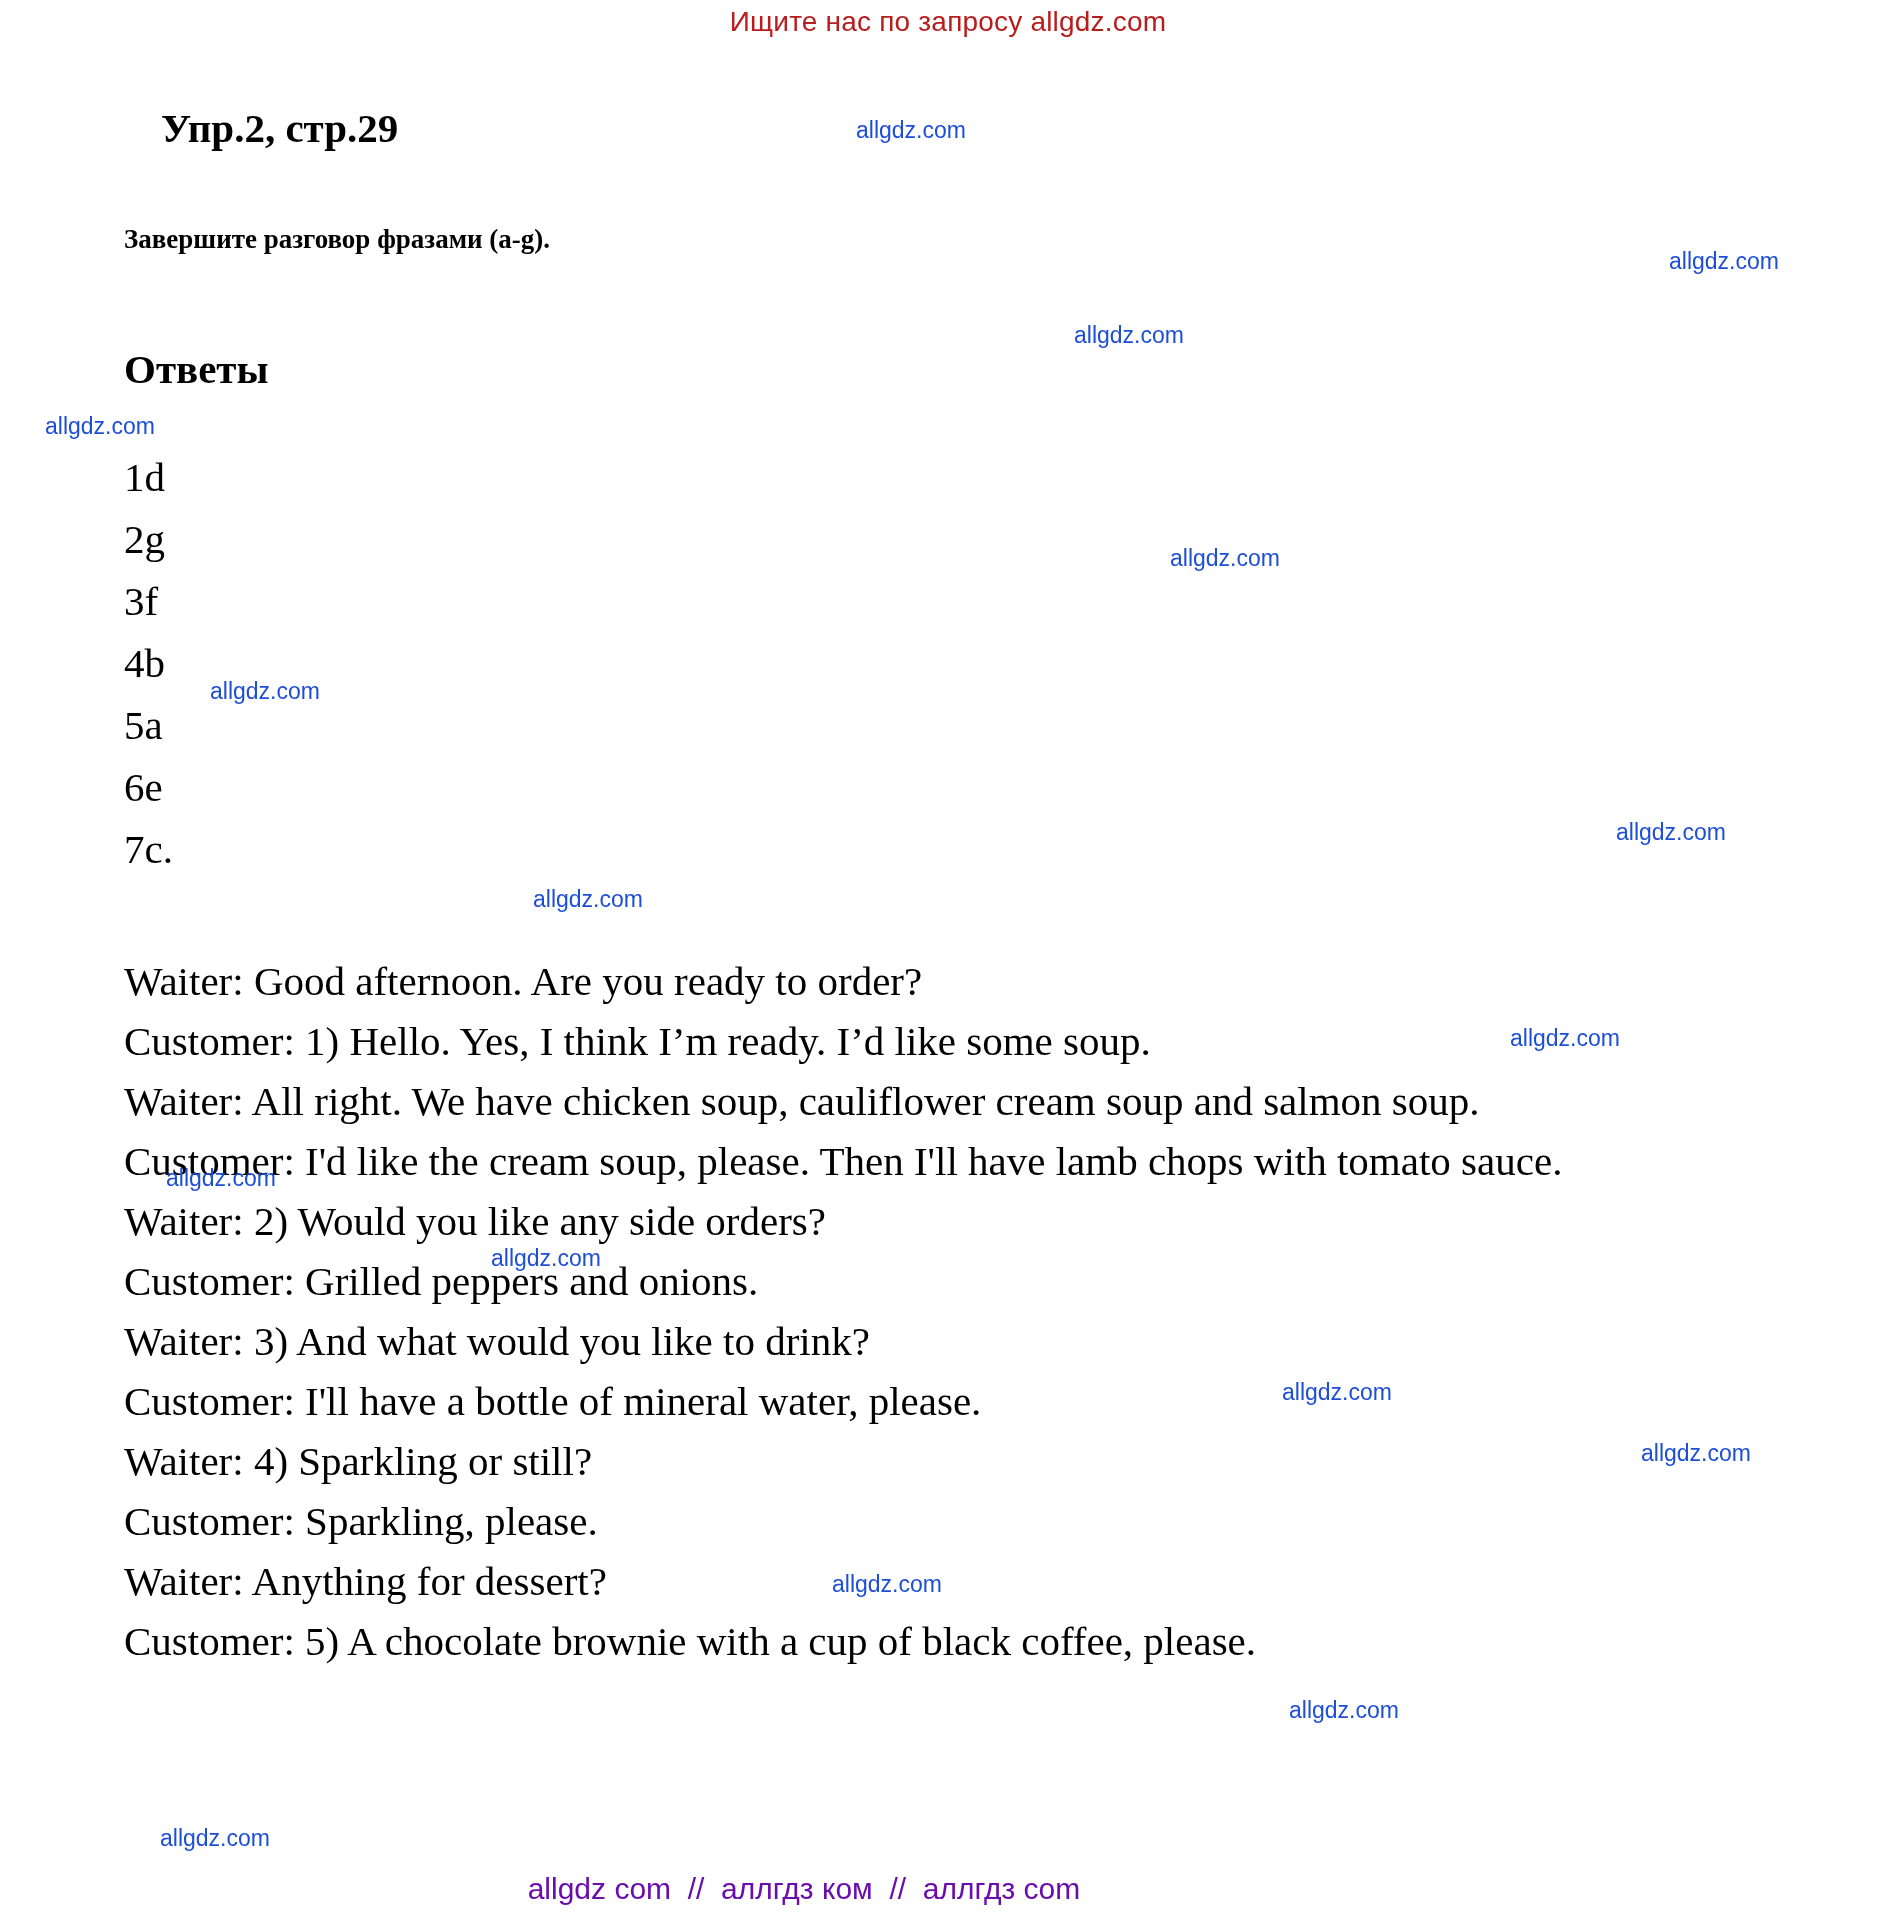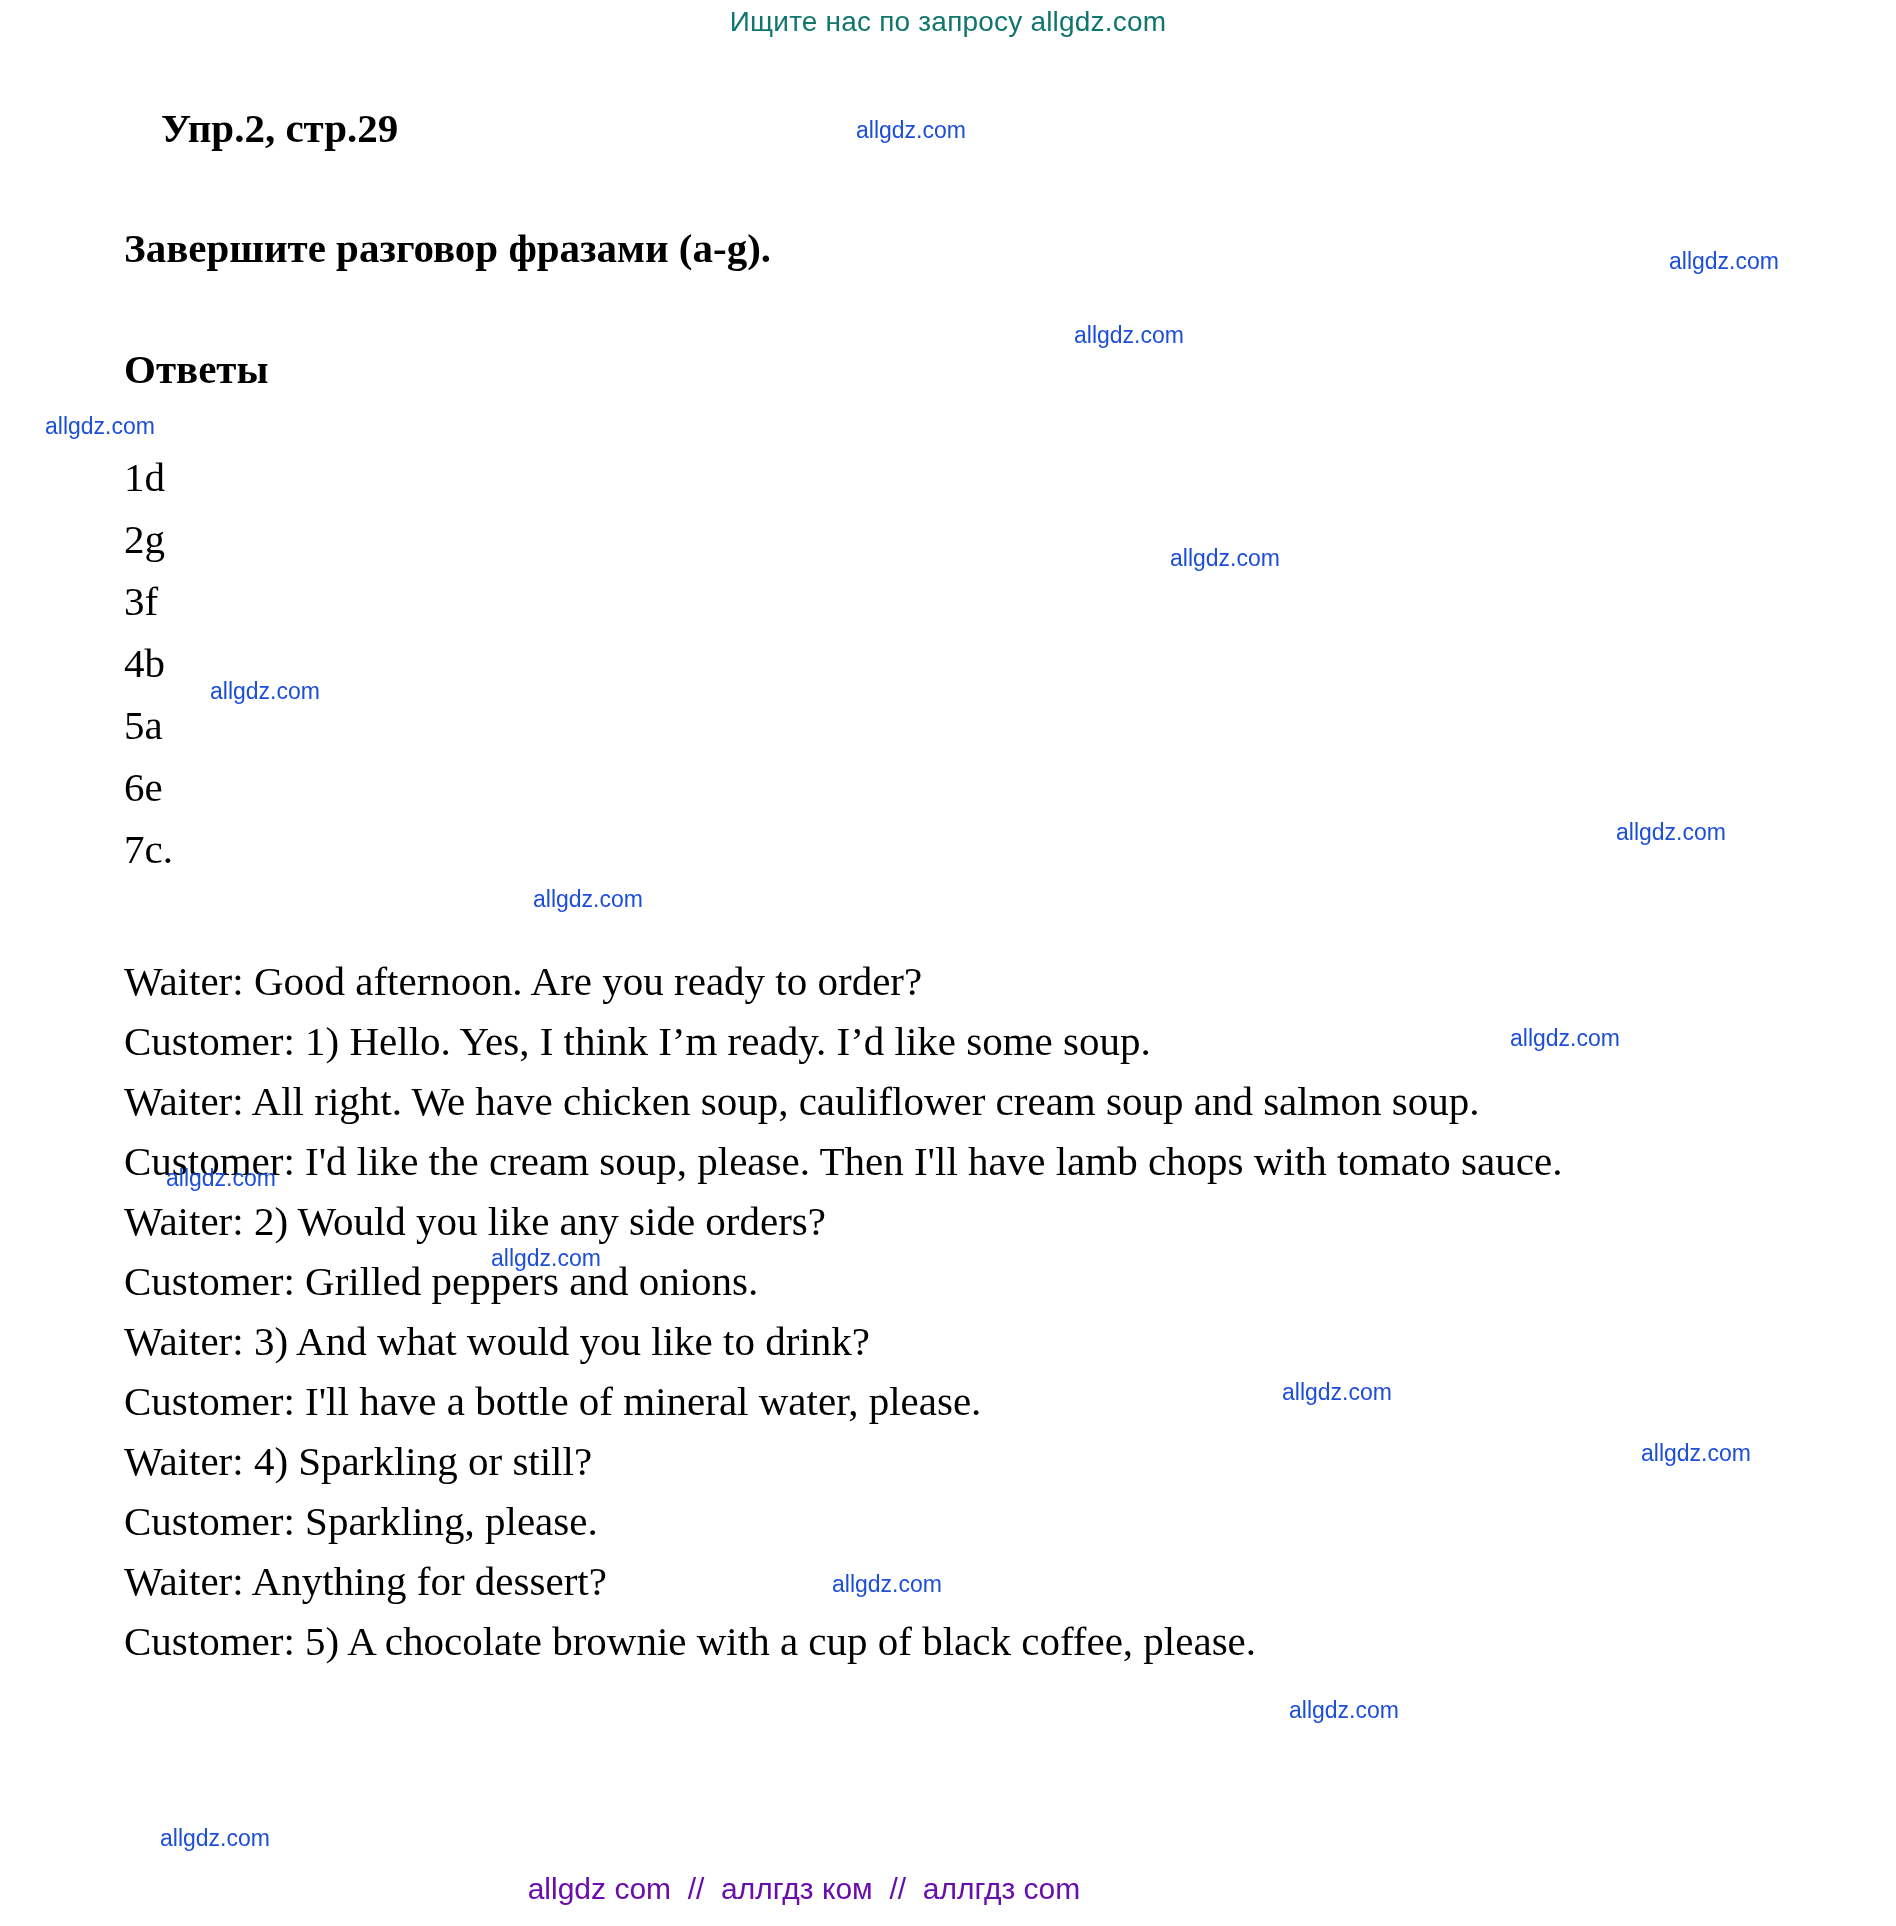--- a/index.html
+++ b/index.html
@@ -22,37 +22,37 @@
   }
   
   .top-banner {
     position: absolute;
     top: 5.6px;
     left: 0;
     width: 1896px;
     text-align: center;
     font-family: "Liberation Sans", sans-serif;
     font-size: 28px;
-    color: #0f766e;
+    color: #b91c1c;
     letter-spacing: 0.2px;
   }
   
   .ex-title {
     position: absolute;
     left: 124px;
     top: 104px;
     font-size: 41px;
     font-weight: bold;
     margin-left: 37px;
   }
   .task {
     position: absolute;
     left: 124px;
     top: 224px;
-    font-size: 41px;
+    font-size: 27px;
     font-weight: bold;
   }
   .answers-label {
     position: absolute;
     left: 124px;
     top: 345px;
     font-size: 41px;
     font-weight: bold;
   }
   .answers-list {

